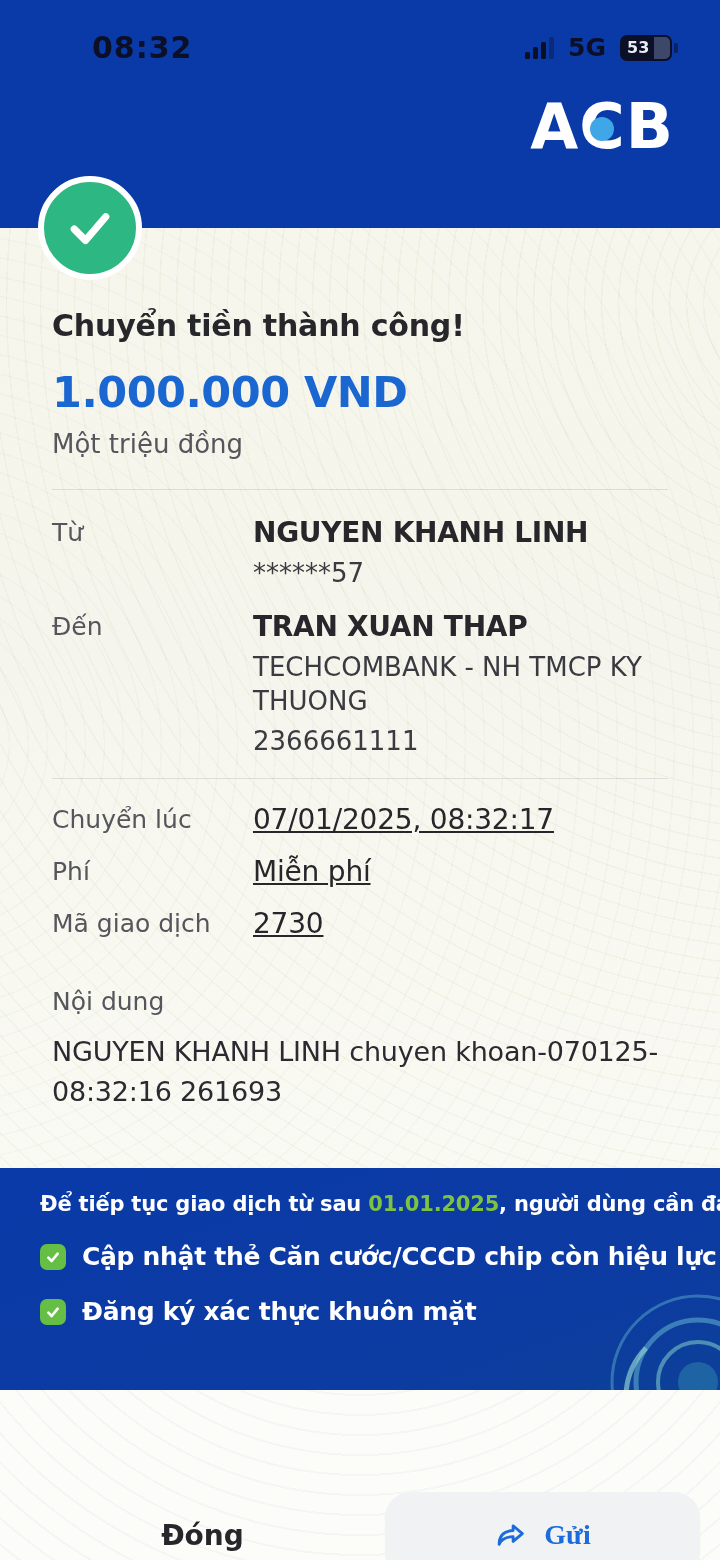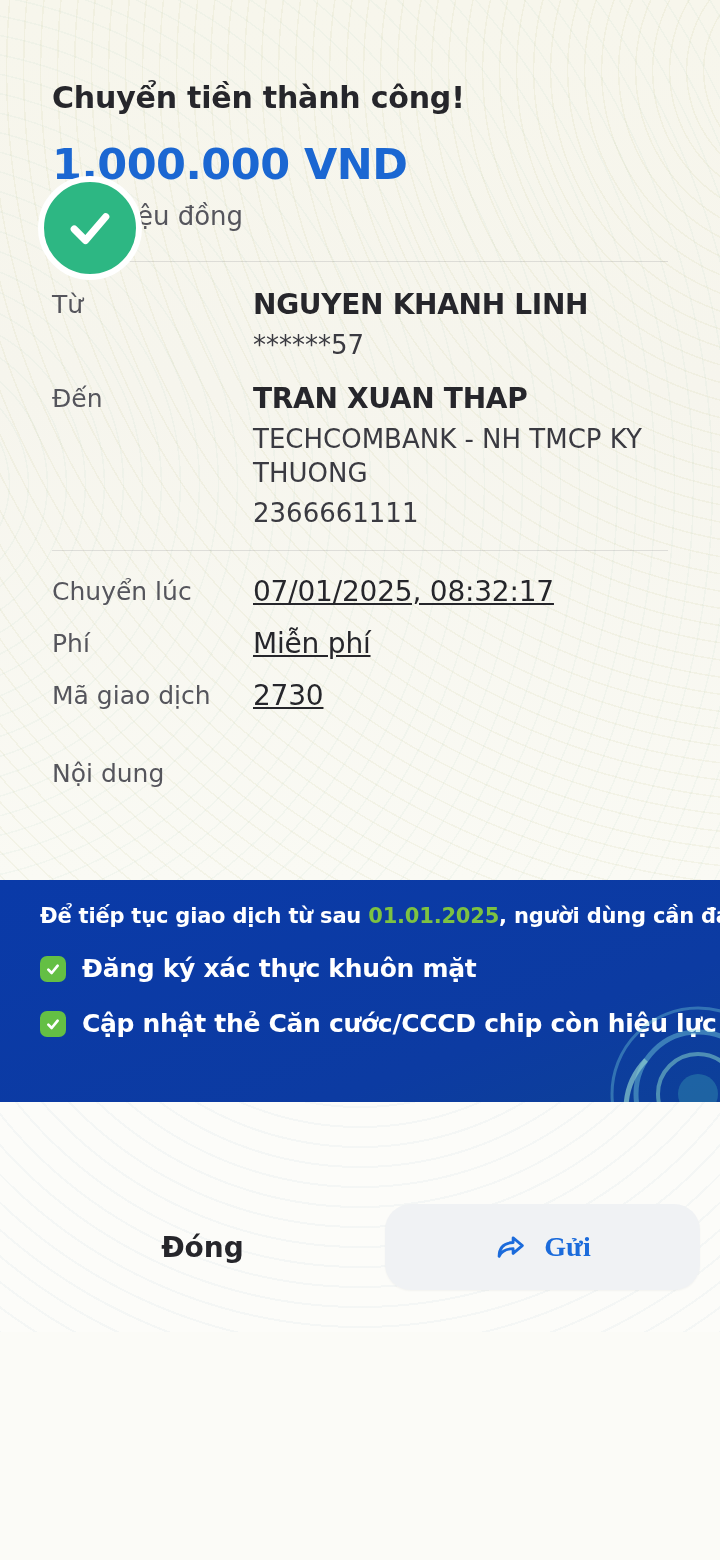--- a/index.html
+++ b/index.html
@@ -98,20 +98,43 @@
     display:flex;align-items:center;justify-content:center;gap:16px;
     font-family:Liberation Serif, serif;font-size:28px;font-weight:bold;color:#1b6bdb;
     box-shadow:0 1px 2px rgba(0,0,0,0.04);
   }
 </style>
 </head>
 <body>
 
 <div class="phone">
 
+  <div class="header">
+    <div class="statusbar">
+      <span class="time">08:32</span>
+      <span class="status-right">
+        <span class="sig">
+            <i></i>
+            <i></i>
+            <i></i>
+            <i></i>
+          </span>
+        <span class="net">5G</span>
+        <span class="batt">
+          <span class="tail"></span>
+          <span class="pct">53</span>
+        </span>
+      </span>
+    </div>
+    <div class="logo">
+      <span>A</span>
+        <span class="c-wrap">C<span class="c-dot"></span></span>
+        <span>B</span>
+    </div>
+  </div>
 
   <div class="check-badge">
     <svg width="54" height="54" viewBox="0 0 24 24" fill="none" stroke="#ffffff" stroke-width="3.2" stroke-linecap="round" stroke-linejoin="round">
       <polyline points="5 12.5 10 17.5 19 7"></polyline>
     </svg>
   </div>
 
   <div class="content">
     <div class="success-title">Chuyển tiền thành công!</div>
     <div class="amount">1.000.000 VND</div>
@@ -149,49 +172,50 @@
         <span class="val">Miễn phí</span>
       </div>
       <div class="row kv">
         <span class="lbl">Mã giao dịch</span>
         <span class="val">2730</span>
       </div>
     </div>
 
     <div class="note-block">
       <div class="note-label">Nội dung</div>
+      <div class="note-text">NGUYEN KHANH LINH chuyen khoan-070125-08:32:16 261693</div>
     </div>
   </div>
 
   <div class="banner">
     <svg class="banner-deco" width="170" height="170" viewBox="0 0 170 170" fill="none">
       <circle cx="110" cy="110" r="86" stroke="rgba(120,210,220,0.45)" stroke-width="3"></circle>
       <circle cx="110" cy="110" r="62" stroke="rgba(120,210,220,0.55)" stroke-width="5"></circle>
       <circle cx="110" cy="110" r="40" stroke="rgba(150,230,210,0.6)" stroke-width="4"></circle>
       <circle cx="110" cy="110" r="20" fill="rgba(40,120,170,0.8)"></circle>
       <path d="M38 128 a72 72 0 0 1 20 -52" stroke="rgba(170,240,220,0.7)" stroke-width="5" fill="none"></path>
     </svg>
     <div class="banner-intro">
       <span>Để tiếp tục giao dịch từ sau </span><span class="date">01.01.2025</span><span>, người dùng cần đảm bảo:</span>
     </div>
     <div class="check-item">
       <span class="cbox">
         <svg width="16" height="16" viewBox="0 0 24 24" fill="none" stroke="#ffffff" stroke-width="4" stroke-linecap="round" stroke-linejoin="round">
             <polyline points="5 13 10 18 19 7"></polyline>
           </svg>
       </span>
-      <span class="txt">Đăng ký xác thực khuôn mặt</span>
+      <span class="txt">Cập nhật thẻ Căn cước/CCCD chip còn hiệu lực</span>
     </div>
     <div class="check-item">
       <span class="cbox">
         <svg width="16" height="16" viewBox="0 0 24 24" fill="none" stroke="#ffffff" stroke-width="4" stroke-linecap="round" stroke-linejoin="round">
             <polyline points="5 13 10 18 19 7"></polyline>
           </svg>
       </span>
-      <span class="txt">Cập nhật thẻ Căn cước/CCCD chip còn hiệu lực</span>
+      <span class="txt">Đăng ký xác thực khuôn mặt</span>
     </div>
   </div>
 
   <div class="footer-area">
     <div class="footer-btns">
       <button class="btn-close">Đóng</button>
       <button class="btn-send">
         <svg width="34" height="34" viewBox="0 0 24 24" fill="none" stroke="#1b6bdb" stroke-width="2" stroke-linecap="round" stroke-linejoin="round">
           <path d="M13.5 5.5 L20 11 L13.5 16.5 V13.2 C8.2 13.2 5.3 15.2 3.6 18.6 C3.6 12.6 7.2 9.2 13.5 8.8 V5.5 Z"></path>
         </svg>

